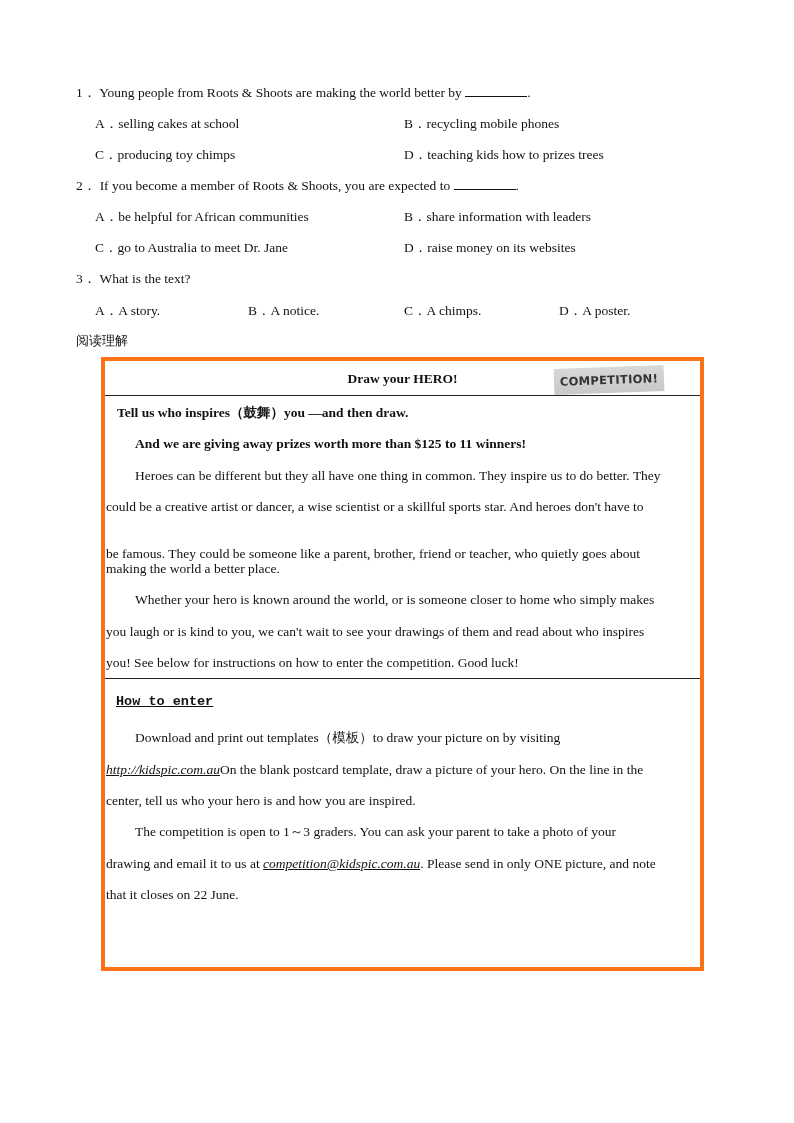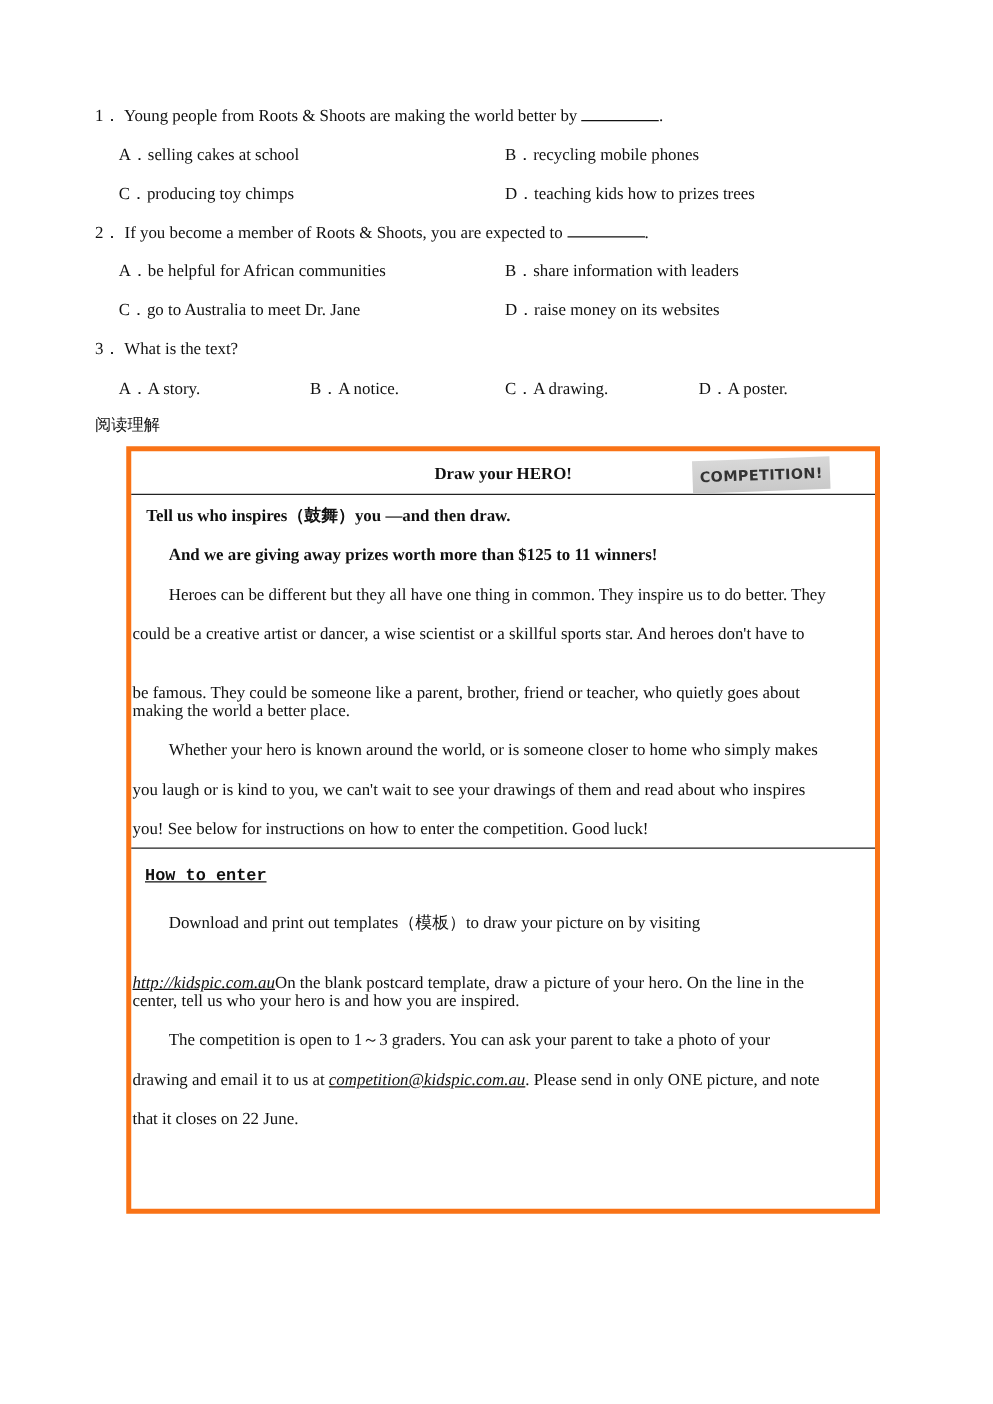--- a/index.html
+++ b/index.html
@@ -53,21 +53,21 @@
 <div class="line" style="top:208px; left:404px;"><span>B．</span><span>share information with leaders</span></div>
 <div class="line" style="top:239px; left:95px;"><span>C．</span><span>go to Australia to meet Dr. Jane</span></div>
 <div class="line" style="top:239px; left:404px;"><span>D．</span><span>raise money on its websites</span></div>
 
 <div class="line q" style="top:270px;">
   <span>3．</span>
   <span>What is the text?</span>
 </div>
 <div class="line" style="top:302px; left:95px;"><span>A．</span><span>A story.</span></div>
 <div class="line" style="top:302px; left:248px;"><span>B．</span><span>A notice.</span></div>
-<div class="line" style="top:302px; left:404px;"><span>C．</span><span>A drawing.</span></div>
+<div class="line" style="top:302px; left:404px;"><span>C．</span><span>A chimps.</span></div>
 <div class="line" style="top:302px; left:559px;"><span>D．</span><span>A poster.</span></div>
 
 <div class="line section-label" style="top:332px;">阅读理解</div>
 
 <div class="box">
   <div class="in center bold" style="top:9px;">Draw your HERO!</div>
   <div class="row-divider" style="top:34px;"></div>
 
   <div class="in bold" style="top:43px; left:12px;">Tell us who inspires（鼓舞）you —and then draw.</div>
   <div class="in bold" style="top:74px; left:30px;">And we are giving away prizes worth more than $125 to 11 winners!</div>
@@ -80,21 +80,21 @@
   <div class="in" style="top:230px; left:30px;">Whether your hero is known around the world, or is someone closer to home who simply makes</div>
   <div class="in" style="top:262px; left:1px;">you laugh or is kind to you, we can't wait to see your drawings of them and read about who inspires</div>
   <div class="in" style="top:293px; left:1px;">you! See below for instructions on how to enter the competition.  Good luck!</div>
 
   <div class="row-divider" style="top:317px;"></div>
 
   <div class="in u" style="top:332px; left:11px;font-family:Liberation Mono, monospace;">How to enter</div>
   <div class="comp-badge">COMPETITION!</div>
 
   <div class="in" style="top:368px; left:30px;">Download and print out templates（模板）to draw your picture on by visiting</div>
-  <div class="in" style="top:400px; left:1px;margin-top:16px;">
+  <div class="in" style="top:400px; left:1px;">
     <span class="link">http://kidspic.com.au</span><span>On the blank postcard template, draw a picture of your hero. On the line in the</span>
   </div>
   <div class="in" style="top:431px; left:1px;">center, tell us who your hero is and how you are inspired.</div>
 
   <div class="in" style="top:462px; left:30px;">The competition is open to 1～3 graders. You can ask your parent to take a photo of your</div>
   <div class="in" style="top:494px; left:1px;">
     <span>drawing and email it to us at </span><span class="link">competition@kidspic.com.au</span><span>. Please send in only ONE picture, and note</span>
   </div>
   <div class="in" style="top:525px; left:1px;">that it closes on 22 June.</div>
 </div>

